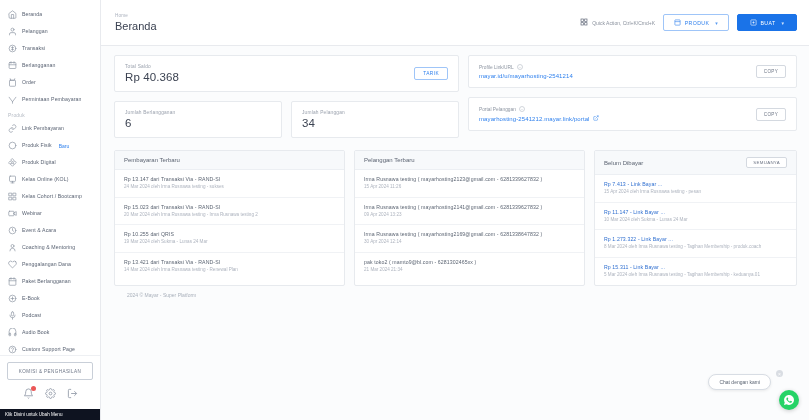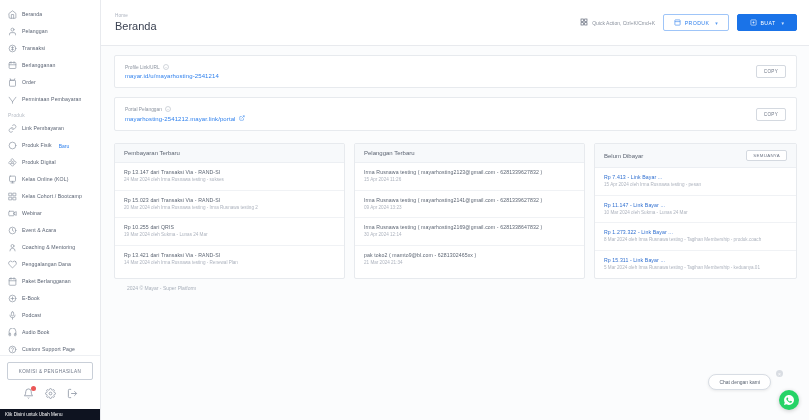--- a/index.html
+++ b/index.html
@@ -438,20 +438,41 @@
           </span>
           <span>BUAT</span>
           <span class="caret">▾</span>
         </div>
       </div>
     </div>
 
     <div class="content">
 
       <div class="row">
+        <div class="col-left">
+          <div class="card card-pad">
+            <div class="stat-row">
+              <div>
+                <div class="stat-label">Total Saldo</div>
+                <div class="stat-value">Rp 40.368</div>
+              </div>
+              <div class="tarik-btn">TARIK</div>
+            </div>
+          </div>
+          <div class="mini-row">
+            <div class="card card-pad mini">
+              <div class="stat-label">Jumlah Berlangganan</div>
+              <div class="stat-value">6</div>
+            </div>
+            <div class="card card-pad mini">
+              <div class="stat-label">Jumlah Pelanggan</div>
+              <div class="stat-value">34</div>
+            </div>
+          </div>
+        </div>
 
         <div class="col-right">
           <div class="card card-pad">
             <div class="stat-row">
               <div>
                 <div class="link-label">
                   <span>Profile Link/URL</span>
                   <span>
                     <svg viewBox="0 0 24 24" fill="none" stroke="currentColor" stroke-width="2">
                         <circle cx="12" cy="12" r="10"></circle>

